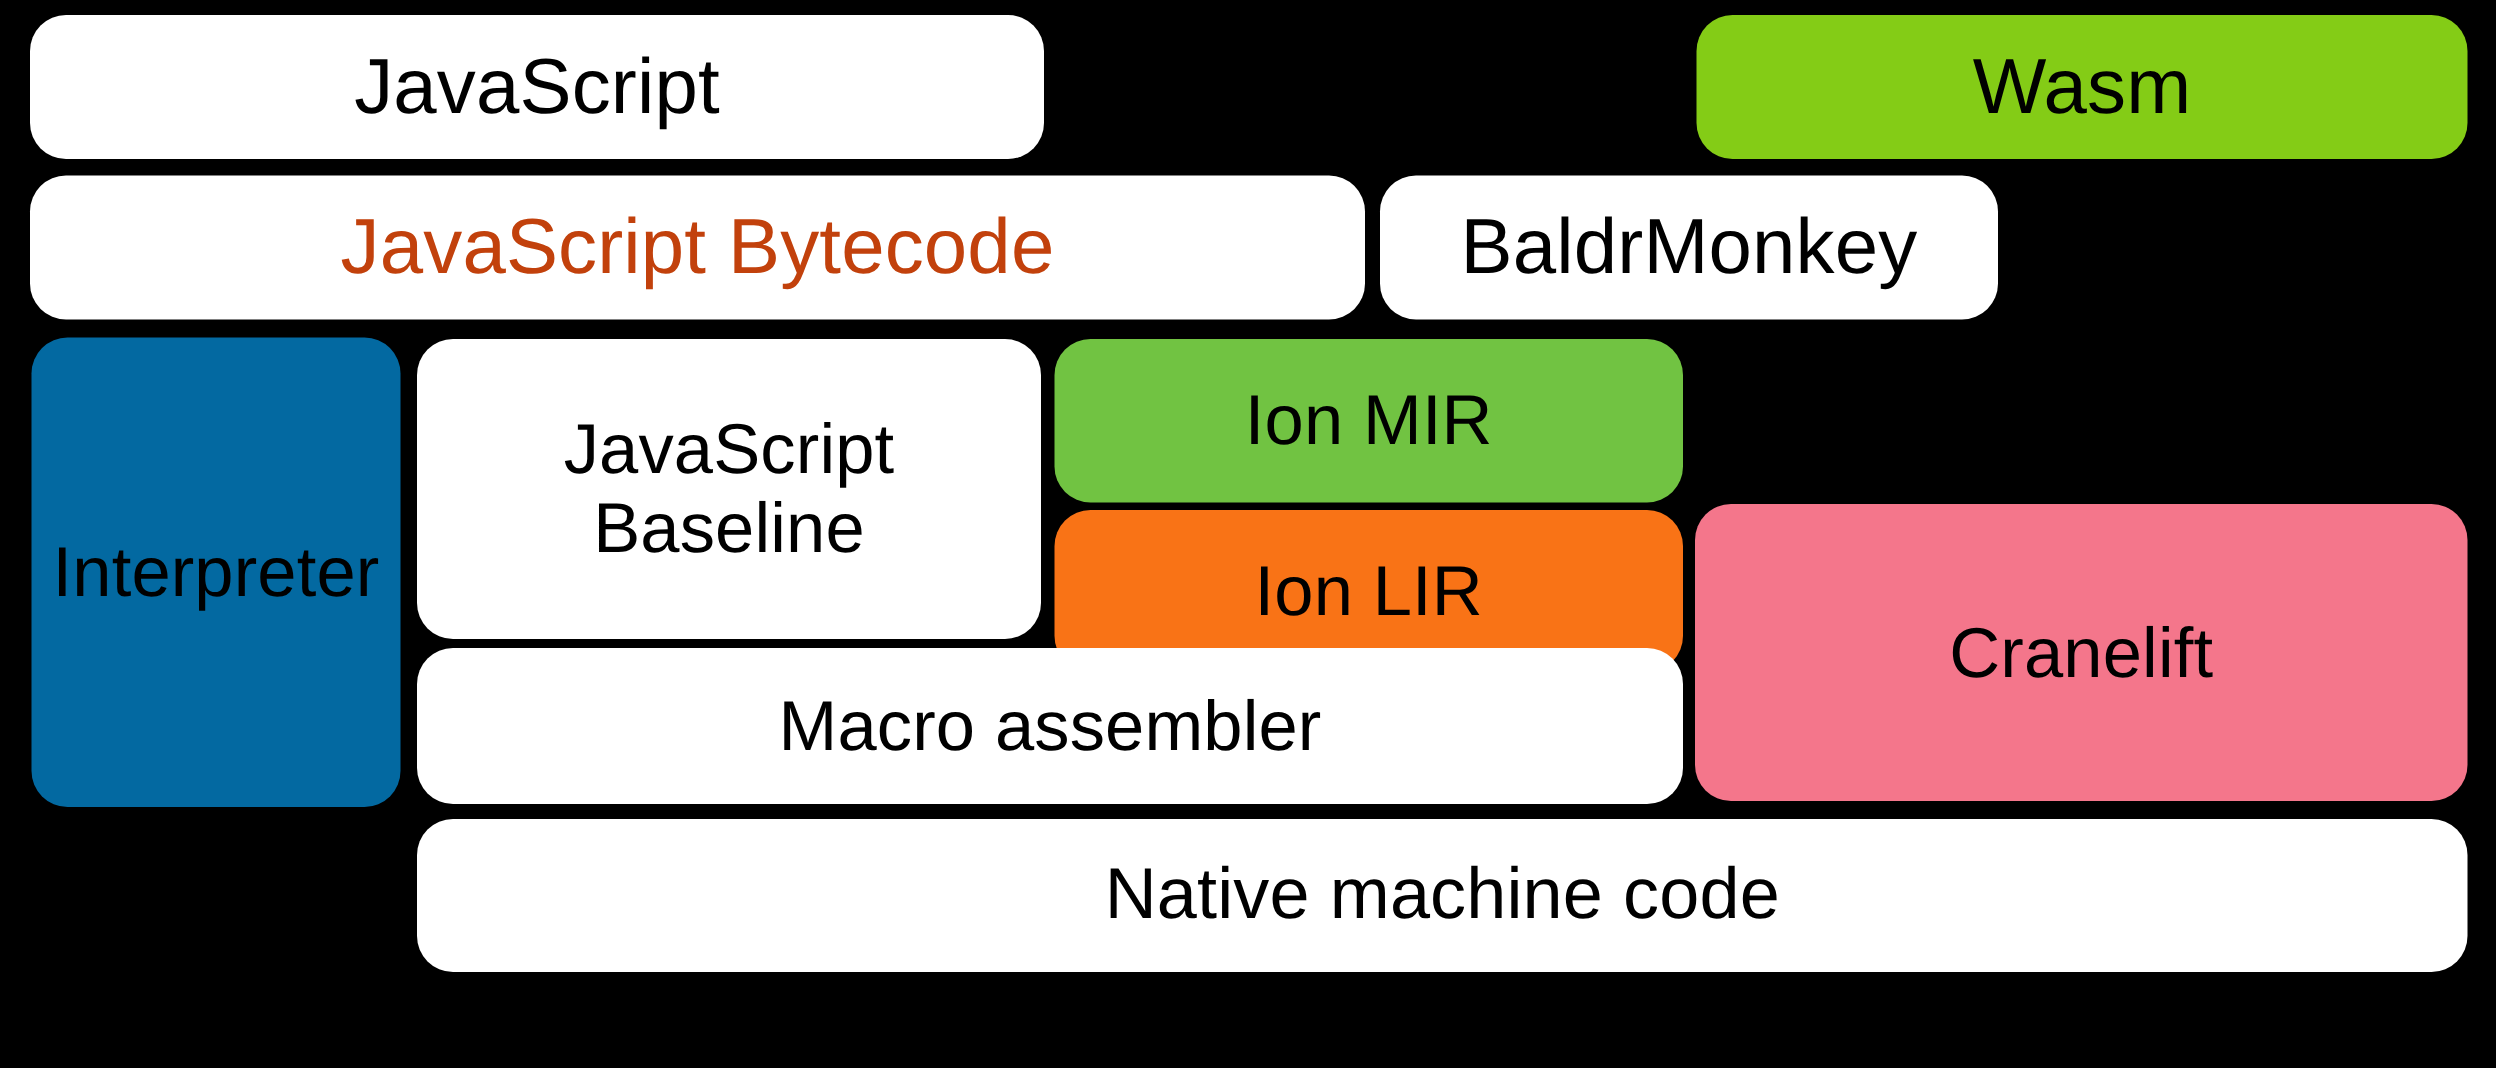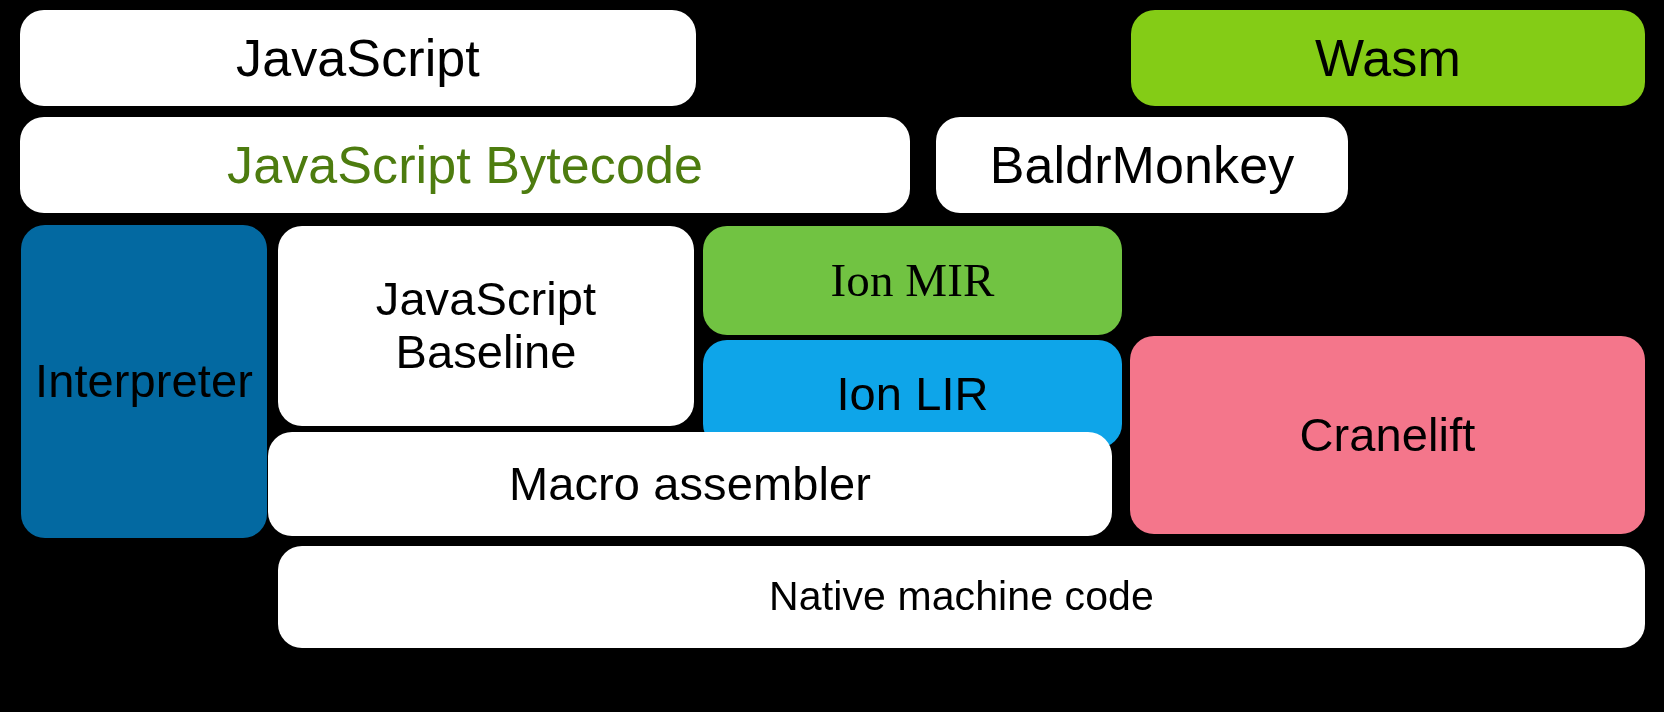--- a/index.html
+++ b/index.html
@@ -30,23 +30,23 @@
     -webkit-font-smoothing: antialiased;
     white-space: pre-line;
   }
 </style>
 </head>
 <body>
 
 <div id="diagram" style="width: 1664px; height: 712px; background: rgb(0, 0, 0);">
     <div class="node" style="left: 20px; top: 10px; width: 676px; height: 96px; background: rgb(255, 255, 255); font-size: 52px; color: rgb(0, 0, 0);">JavaScript</div>
     <div class="node" style="left: 1131px; top: 10px; width: 514px; height: 96px; background: #84cc16; font-size: 52px; color: rgb(0, 0, 0);">Wasm</div>
-    <div class="node" style="left: 20px; top: 117px; width: 890px; height: 96px; background: rgb(255, 255, 255); font-size: 52px; color: #4d7c0f;">JavaScript Bytecode</div>
-    <div class="node" style="left: 920px; top: 117px; width: 412px; height: 96px; background: rgb(255, 255, 255); font-size: 52px; color: rgb(0, 0, 0); margin-left: 16px;">BaldrMonkey</div>
+    <div class="node" style="left: 20px; top: 117px; width: 890px; height: 96px; background: rgb(255, 255, 255); font-size: 52px; color: #c2410c;">JavaScript Bytecode</div>
+    <div class="node" style="left: 920px; top: 117px; width: 412px; height: 96px; background: rgb(255, 255, 255); font-size: 52px; color: rgb(0, 0, 0);">BaldrMonkey</div>
     <div class="node" style="left: 21px; top: 225px; width: 246px; height: 313px; background: #0369a1; font-size: 47px; color: rgb(0, 0, 0);">Interpreter</div>
     <div class="node" style="left: 278px; top: 226px; width: 416px; height: 200px; background: rgb(255, 255, 255); font-size: 47px; color: rgb(0, 0, 0);">JavaScript
 Baseline</div>
-    <div class="node" style="left: 703px; top: 226px; width: 419px; height: 109px; background: rgb(113, 195, 66); font-size: 47px; color: rgb(0, 0, 0); font-family: Liberation Serif, serif;">Ion MIR</div>
-    <div class="node" style="left: 703px; top: 340px; width: 419px; height: 108px; background: #0ea5e9; font-size: 47px; color: rgb(0, 0, 0);">Ion LIR</div>
+    <div class="node" style="left: 703px; top: 226px; width: 419px; height: 109px; background: rgb(113, 195, 66); font-size: 47px; color: rgb(0, 0, 0);">Ion MIR</div>
+    <div class="node" style="left: 703px; top: 340px; width: 419px; height: 108px; background: #f97316; font-size: 47px; color: rgb(0, 0, 0);">Ion LIR</div>
     <div class="node" style="left: 1130px; top: 336px; width: 515px; height: 198px; background: rgb(244, 118, 139); font-size: 47px; color: rgb(0, 0, 0);">Cranelift</div>
-    <div class="node" style="left: 268px; top: 432px; width: 844px; height: 104px; background: rgb(255, 255, 255); font-size: 47px; color: rgb(0, 0, 0);">Macro assembler</div>
-    <div class="node" style="left: 278px; top: 546px; width: 1367px; height: 102px; background: rgb(255, 255, 255); font-size: 41px; color: rgb(0, 0, 0);">Native machine code</div>
+    <div class="node" style="left: 278px; top: 432px; width: 844px; height: 104px; background: rgb(255, 255, 255); font-size: 47px; color: rgb(0, 0, 0);">Macro assembler</div>
+    <div class="node" style="left: 278px; top: 546px; width: 1367px; height: 102px; background: rgb(255, 255, 255); font-size: 48px; color: rgb(0, 0, 0);">Native machine code</div>
   </div>
 
 </body></html>

